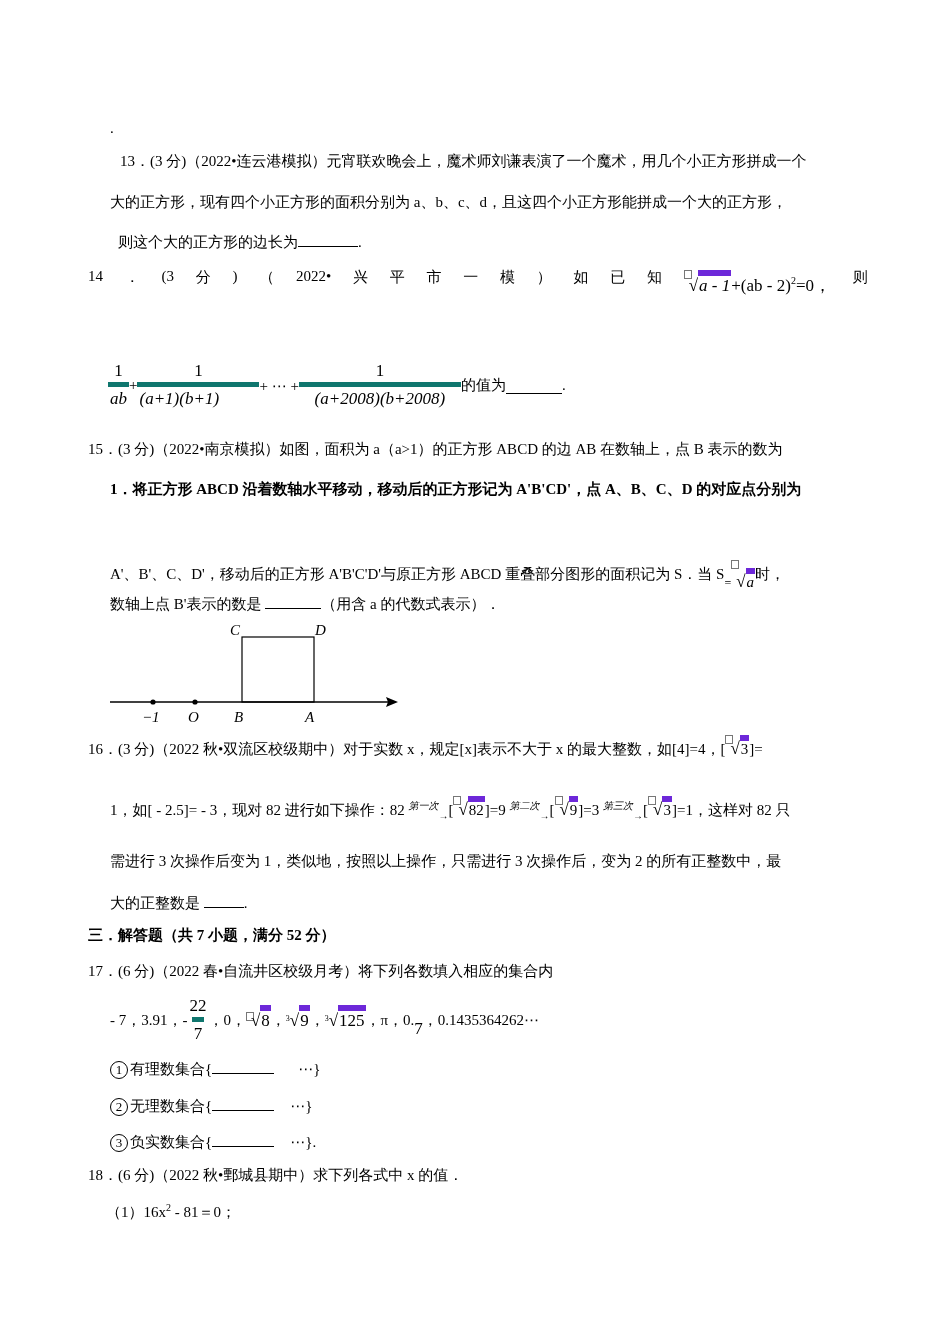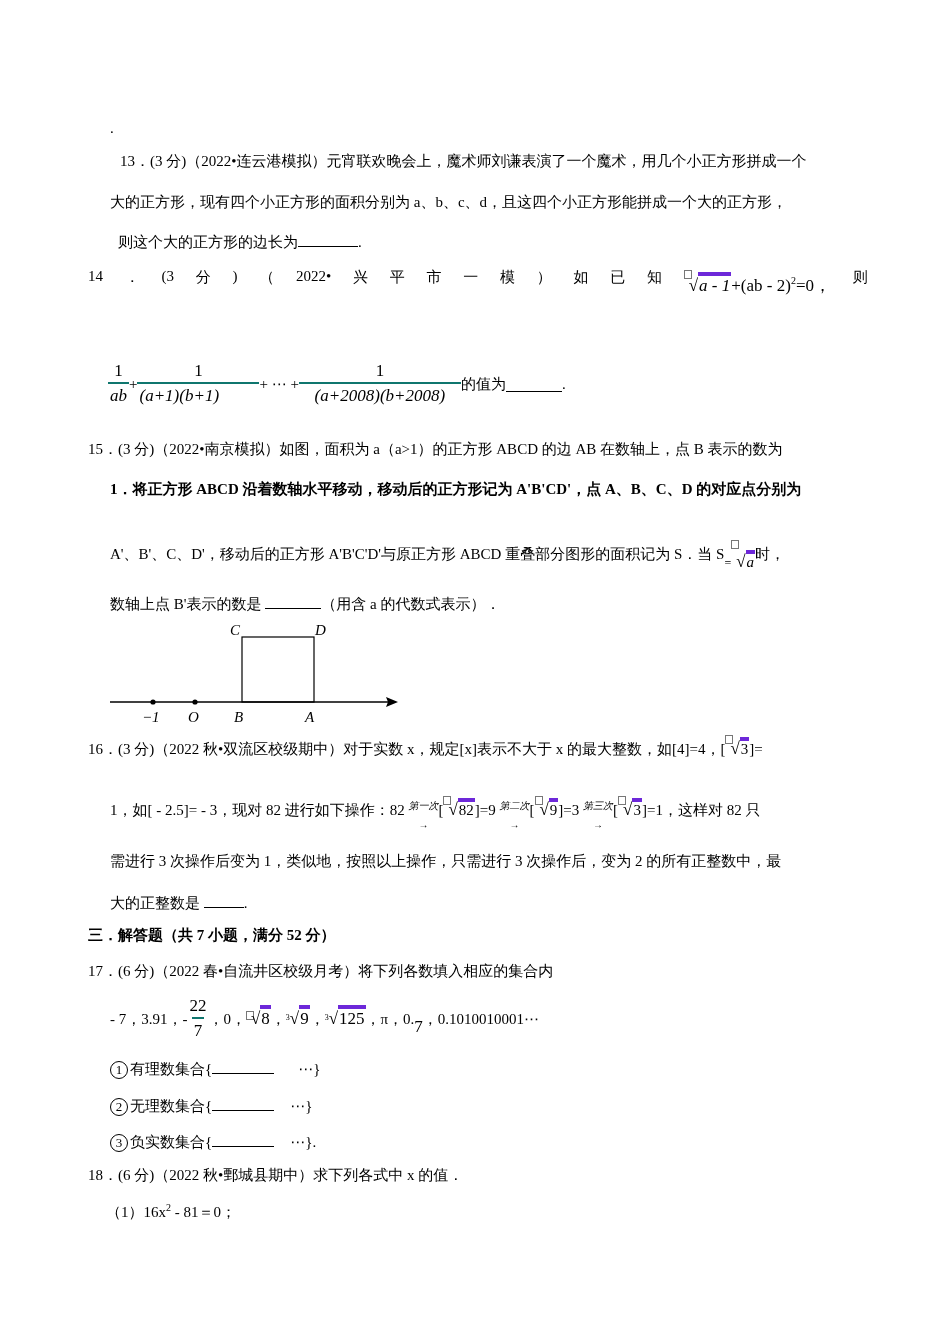--- a/index.html
+++ b/index.html
@@ -4,27 +4,27 @@
 <style>
   html, body { margin: 0; padding: 0; background: #ffffff; }
   body { width: 950px; height: 1344px; position: relative; overflow: hidden;
          font-family: "Liberation Serif", "DejaVu Serif", serif; color: #000; font-size: 15px; }
   .abs { position: absolute; white-space: nowrap; }
   .it { font-style: italic; }
   .blank { display: inline-block; border-bottom: 1px solid #000; height: 1em; vertical-align: baseline; }
   .frac { display: inline-flex; flex-direction: column; align-items: center; vertical-align: middle;
           font-family: "Liberation Serif", serif; font-size: 17px; }
   .frac .num { padding: 0 2px; line-height: 22px; }
-  .frac .den { border-top: 2px solid #0f766e; padding: 0 2px; line-height: 24px; }
+  .frac .den { border-top: 5px solid #0f766e; padding: 0 2px; line-height: 24px; }
   .rad { display: inline-block; position: relative; }
   .rad .sign { font-size: 17px; }
-  .rad .body { border-top: 4px solid #6d28d9; padding: 0 1px; }
+  .rad .body { border-top: 6px solid #6d28d9; padding: 0 1px; }
   .idx { font-size: 8px; vertical-align: super; position: relative; top: -2px; }
   .boxidx { display: inline-block; width: 6px; height: 7px; border: 1px solid #777; vertical-align: top; margin-right: -3px; position: relative; top: -4px; }
-  .op { display: inline-flex; flex-direction: column; align-items: center; vertical-align: baseline; }
+  .op { display: inline-flex; flex-direction: row; align-items: center; vertical-align: baseline; }
   .op .lbl { font-size: 10px; font-style: italic; line-height: 10px; position: relative; top: -6px; }
   .op .arr { font-size: 10px; line-height: 8px; position: relative; top: 4px; }
   .bold { font-weight: bold; }
   .circ { display: inline-block; width: 16px; height: 16px; border: 1px solid #000; border-radius: 50%;
           text-align: center; line-height: 16px; font-size: 13px; margin-right: 2px; }
 </style>
 </head>
 <body>
 
 <div class="abs" style="left:110px;top:120px;">.</div>
@@ -81,21 +81,21 @@
       <span class="blank" style="width:56px;"></span>
       <span>.</span>
   </div>
 </div>
 
 <div>
   <div class="abs" style="left:88px;top:440px;">
     <span>15．</span><span>(3 分)</span><span>（2022•南京模拟）</span><span>如图，面积为 a（a&gt;1）的正方形 ABCD 的边 AB 在数轴上，点 B 表示的数为</span>
   </div>
   <div class="abs" style="left:110px;top:480px;font-weight:bold;">1．将正方形 ABCD 沿着数轴水平移动，移动后的正方形记为 A'B'CD'，点 A、B、C、D 的对应点分别为</div>
-  <div class="abs" style="left:110px;top:544px;text-align:center;">
+  <div class="abs" style="left:110px;top:564px;text-align:center;">
     <span>A'、B'、C、D'，移动后的正方形 A'B'C'D'与原正方形 ABCD 重叠部分图形的面积记为 S．当 S</span><span style="position:relative;top:8px;font-size:12px;">=</span><span class="boxidx"></span><span class="rad" style="position:relative;top:8px;"><span class="sign">√</span><span class="body it">a</span></span><span>时，</span>
   </div>
   <div class="abs" style="left:110px;top:593px;">
     <span>数轴上点 B'表示的数是 </span><span class="blank" style="width:56px;"></span><span>（用含 a 的代数式表示）．</span>
   </div>
 
   <svg class="abs" style="left:100px;top:615px;" width="320" height="120" viewBox="0 0 320 120">
     <line x1="10" y1="87" x2="290" y2="87" stroke="#000" stroke-width="1.3"></line>
     <polygon points="298,87 286,82 288,87 286,92" fill="#000"></polygon>
     <circle cx="53" cy="87" r="2.6" fill="#000"></circle>
@@ -151,21 +151,21 @@
     <span class="boxidx"></span>
       <span class="rad" style="font-size:17px;"><span class="sign">√</span><span class="body">8</span></span>
     <span>，</span>
     <span class="idx">3</span>
       <span class="rad" style="font-size:17px;"><span class="sign">√</span><span class="body">9</span></span>
     <span>，</span>
     <span class="idx">3</span>
       <span class="rad" style="font-size:17px;"><span class="sign">√</span><span class="body">125</span></span>
     <span>，π，0.</span>
       <span style="position:relative;top:8px;font-size:17px;">7</span>
-    <span>，0.1010010001⋯</span>
+    <span>，0.1435364262⋯</span>
   </div>
   <div class="abs" style="left:110px;top:1058px;">
     <span class="circ">1</span><span>有理数集合{</span><span class="blank" style="width:62px;"></span><span style="margin-left:24px;">⋯}</span>
   </div>
   <div class="abs" style="left:110px;top:1095px;">
     <span class="circ">2</span><span>无理数集合{</span><span class="blank" style="width:62px;"></span><span style="margin-left:16px;">⋯}</span>
   </div>
   <div class="abs" style="left:110px;top:1131px;font-family:Liberation Serif, serif;">
     <span class="circ">3</span><span>负实数集合{</span><span class="blank" style="width:62px;"></span><span style="margin-left:16px;">⋯}.</span>
   </div>

